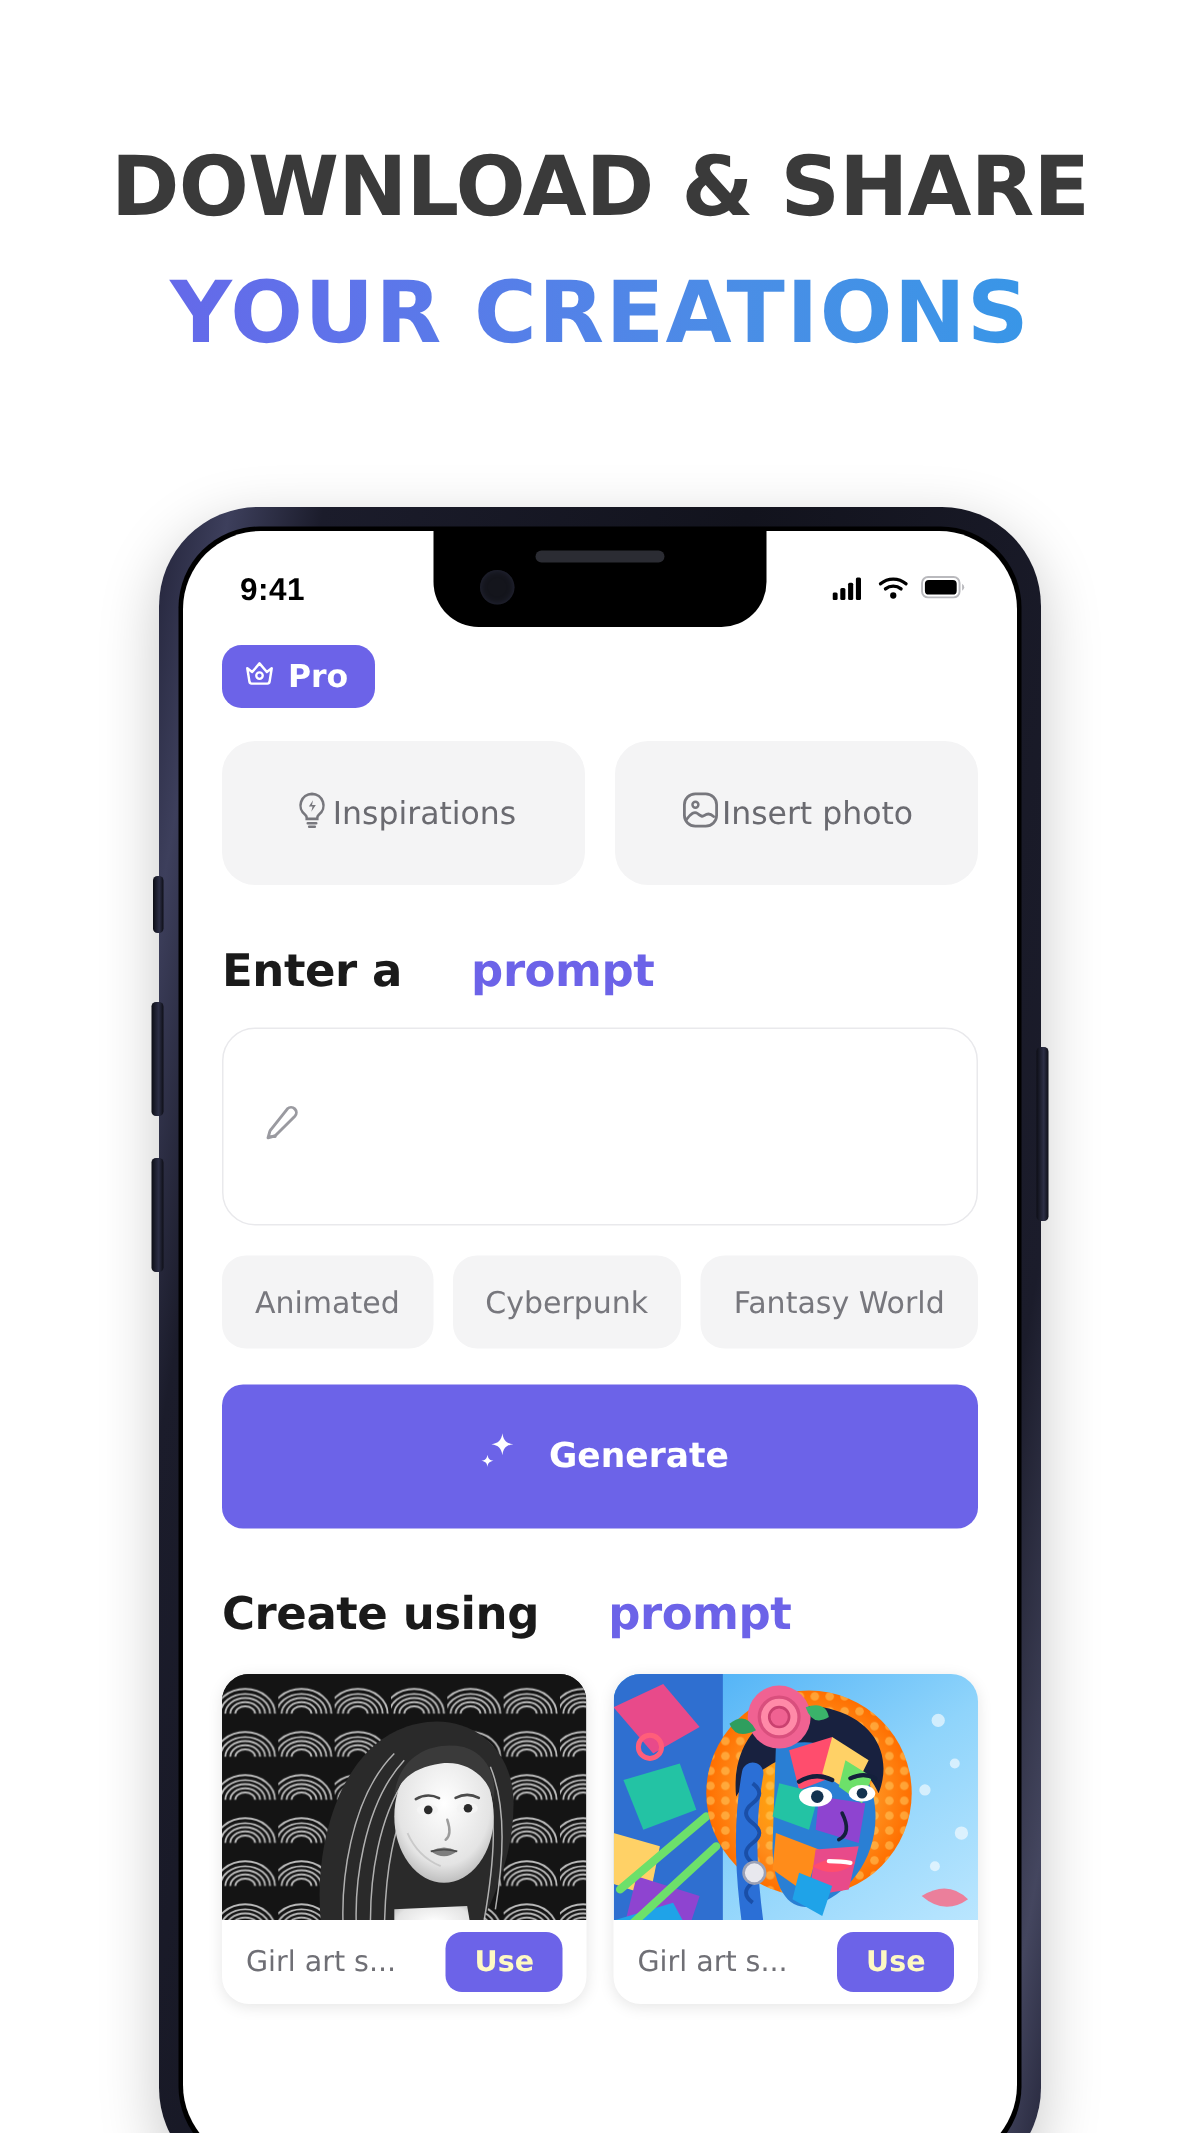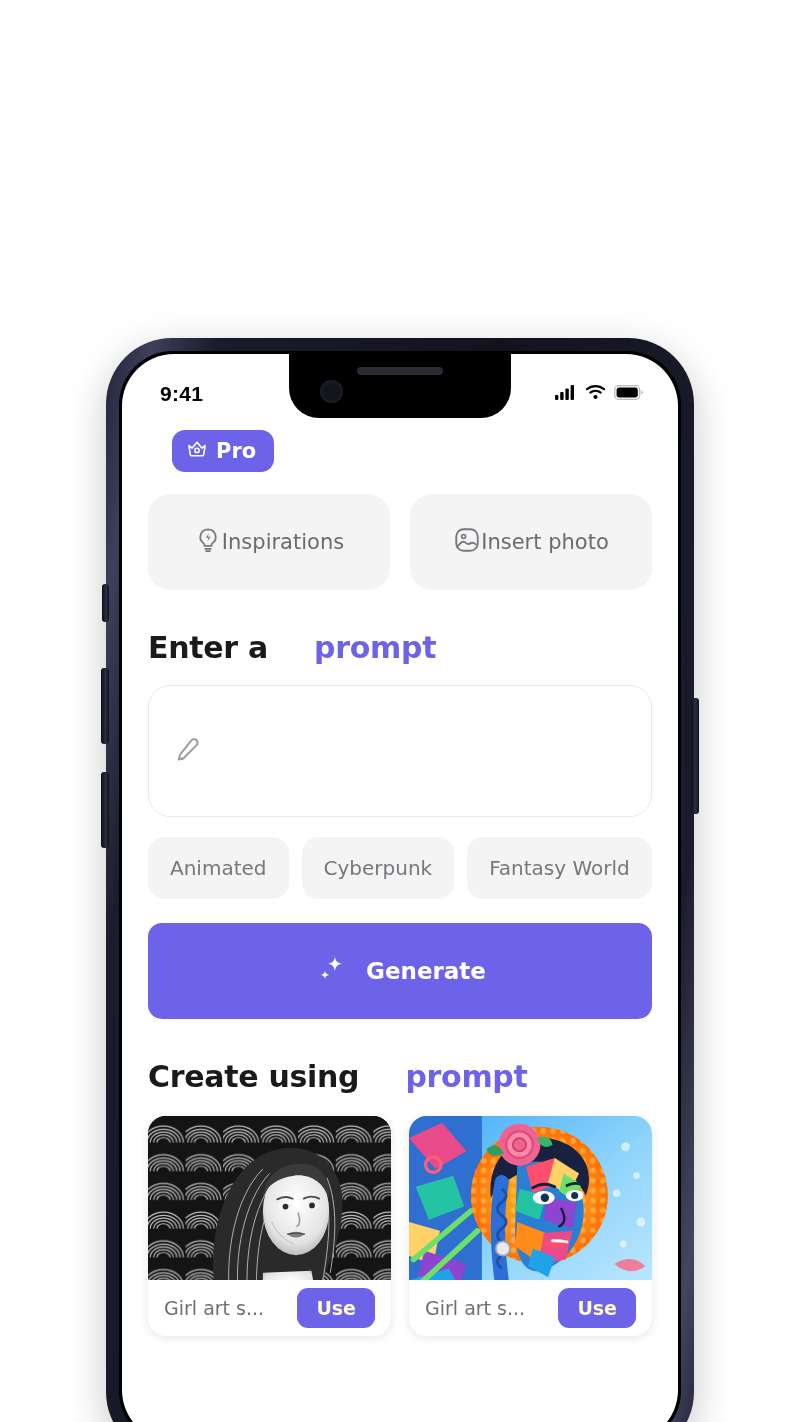--- a/index.html
+++ b/index.html
@@ -159,21 +159,20 @@
     align-items: center;
     gap: 8px;
     background: #6c63e8;
     color: #fff;
     border-radius: 13px;
     padding: 9px 18px 9px 14px;
     font-size: 21px;
     font-weight: 700;
     font-family: "DejaVu Sans", sans-serif;
     margin-top: 4px;
-    margin-left: 24px;
   }
 
   .quick-row {
     display: flex;
     gap: 20px;
     margin-top: 22px;
   }
   .quick-btn {
     flex: 1;
     height: 96px;
@@ -303,20 +302,24 @@
 
   
   .art-bw { position:absolute; inset:0; background:#1b1b1b; }
   .art-color { position:absolute; inset:0; }
 </style>
 </head>
 <body>
 
 <div class="page">
 
+  <div class="headline">
+    <div class="headline-line1">DOWNLOAD &amp; SHARE</div>
+    <div class="headline-line2">YOUR CREATIONS</div>
+  </div>
 
   <div class="phone">
 
     <div class="btn-side btn-mute"></div>
     <div class="btn-side btn-volup"></div>
     <div class="btn-side btn-voldn"></div>
     <div class="btn-side btn-power"></div>
 
     <div class="phone-inner">
       <div class="screen">

